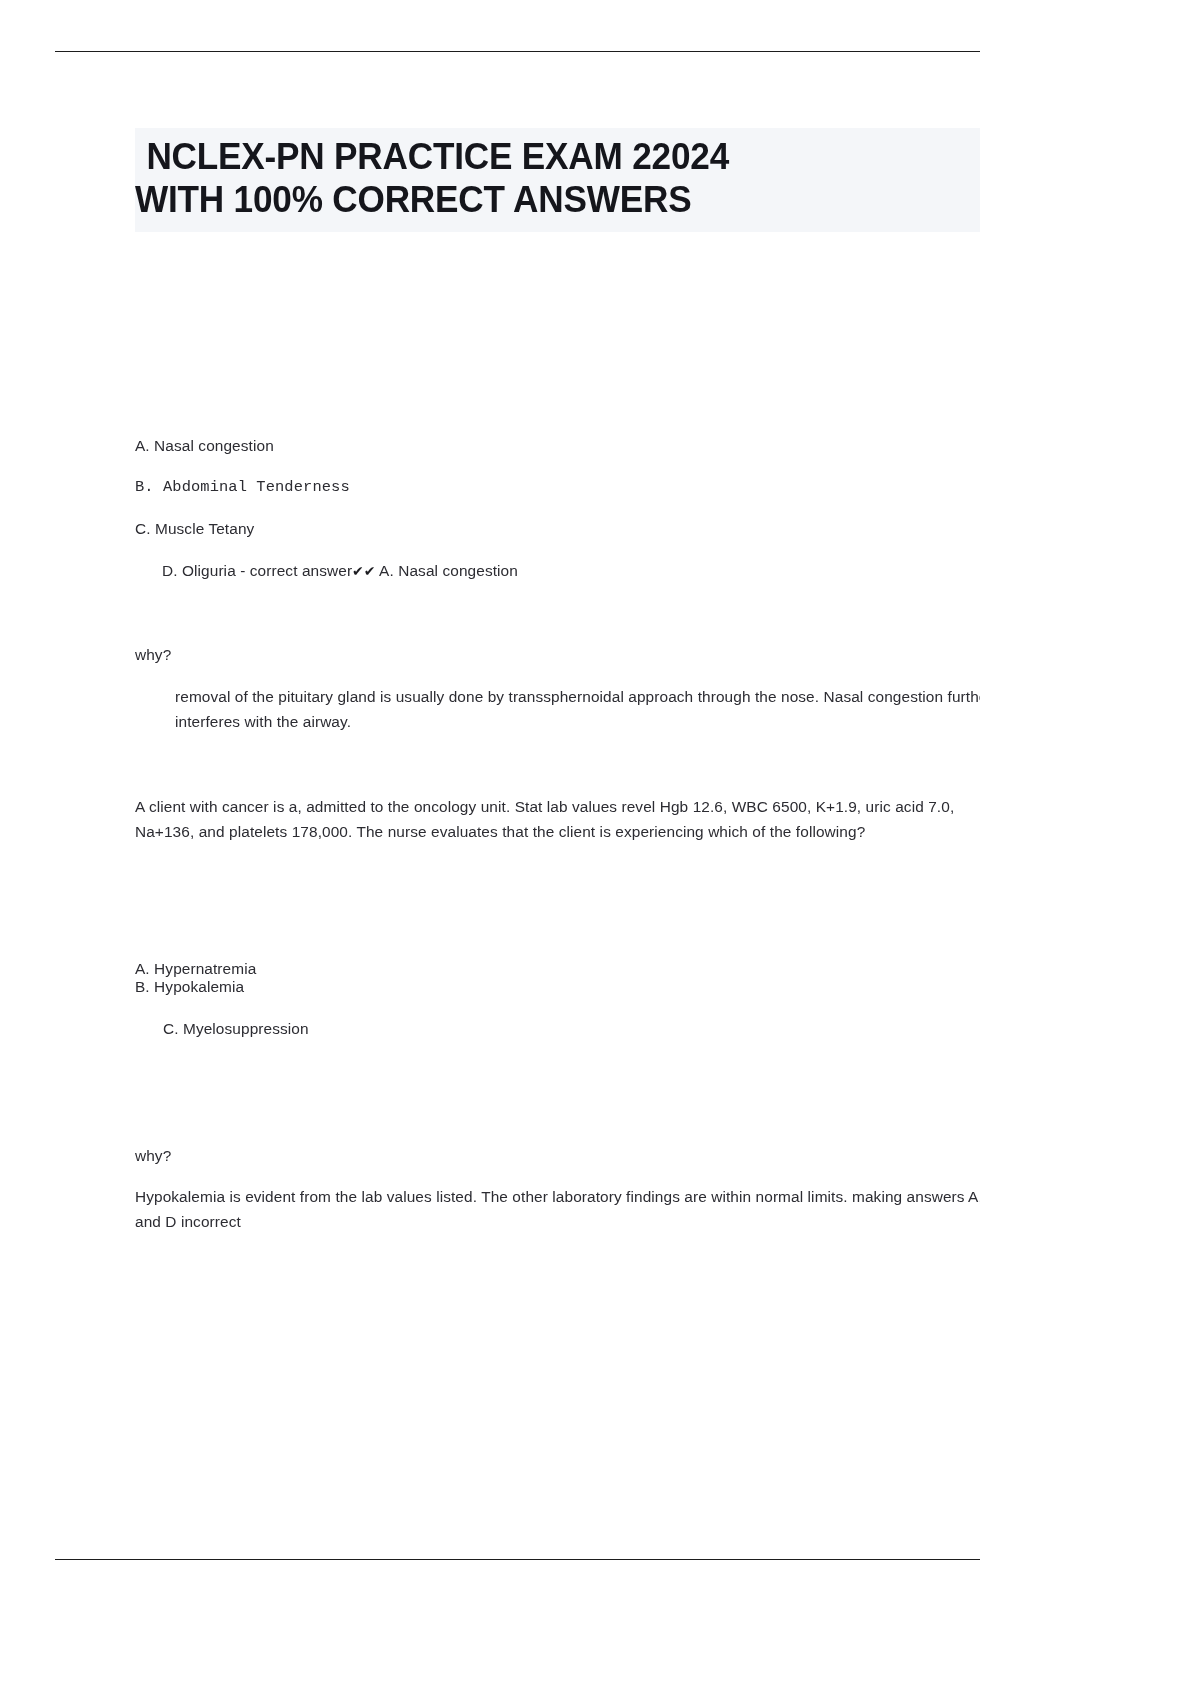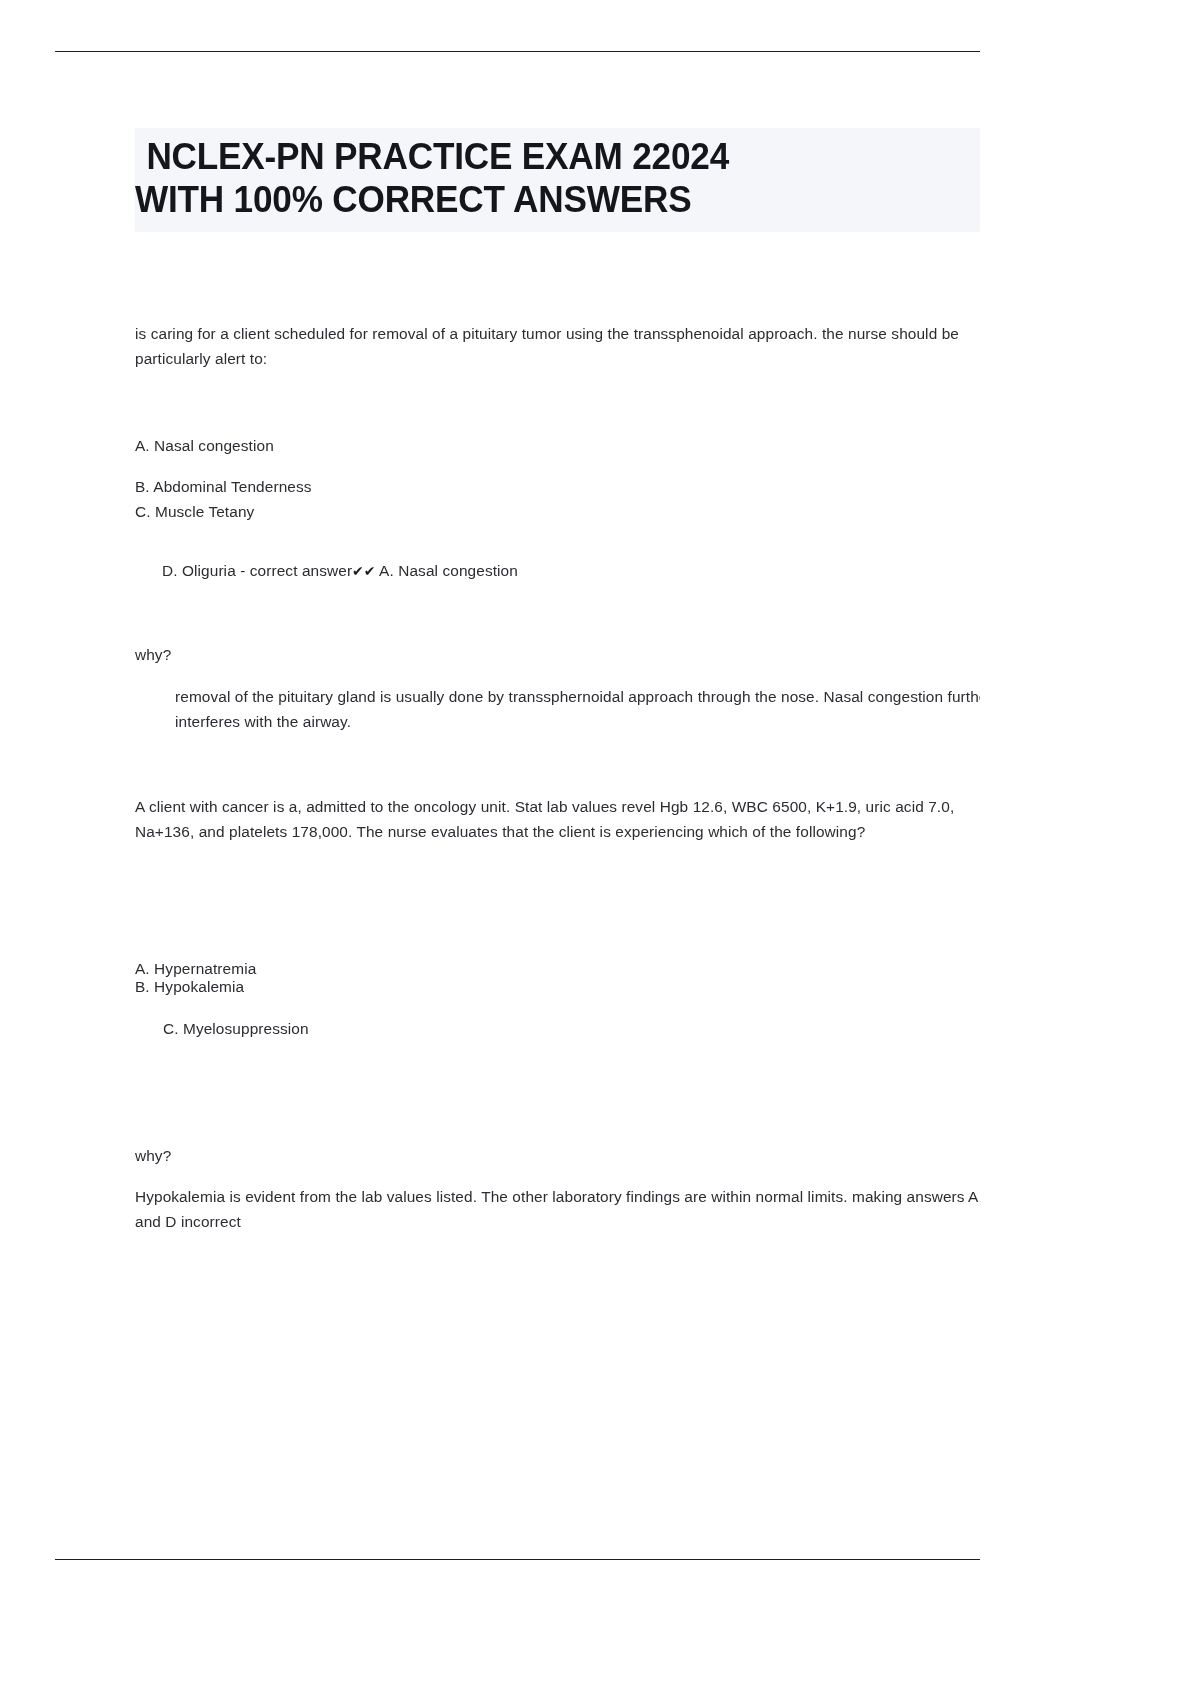--- a/index.html
+++ b/index.html
@@ -81,22 +81,22 @@
 
   .check {
     font-size: 14px;
     letter-spacing: 0;
     color: #1d1d21;
   }
 
   
   #q1-stem   { top: 322px; }
   #q1-a      { top: 434px; }
-  #q1-b      { top: 475px; }
-  #q1-c      { top: 500px; }
+  #q1-b      { top: 475px; font-family: Liberation Mono, monospace; }
+  #q1-c      { top: 517px; }
   #q1-d      { top: 559px; margin-left: 27px; }
   #q1-why    { top: 643px; }
   #q1-expl   { top: 685px; margin-left: 40px; }
 
   #q2-stem   { top: 795px; }
   #q2-a      { top: 957px; }
   #q2-b      { top: 975px; }
   #q2-c      { top: 1017px; margin-left: 28px; }
   #q2-d      { top: 1059px; }
   #q2-why    { top: 1144px; }
@@ -106,23 +106,20 @@
 <body>
 
 <div class="page">
 
   <div class="rule top"></div>
 
   <div class="title-band">
     <h1 class="doc-title"><span>NCLEX-PN PRACTICE EXAM 22024</span><span class="line2">WITH 100% CORRECT ANSWERS</span></h1>
   </div>
 
-  <div class="body-block" id="q1-stem">
-    <p class="para">is caring for a client scheduled for removal of a pituitary tumor using the transsphenoidal approach. the nurse should be particularly alert to:</p>
-  </div>
 
   <div class="opt" id="q1-a">A. Nasal congestion</div>
   <div class="opt" id="q1-b">B. Abdominal Tenderness</div>
   <div class="opt" id="q1-c">C. Muscle Tetany</div>
   <div class="opt" id="q1-d"><span>D. Oliguria - correct answer</span><span class="check">✔✔</span><span> A. Nasal congestion</span></div>
 
   <div class="opt" id="q1-why">why?</div>
 
   <div class="body-block" id="q1-expl">
     <p class="para">removal of the pituitary gland is usually done by transsphernoidal approach through the nose. Nasal congestion further interferes with the airway.</p>

